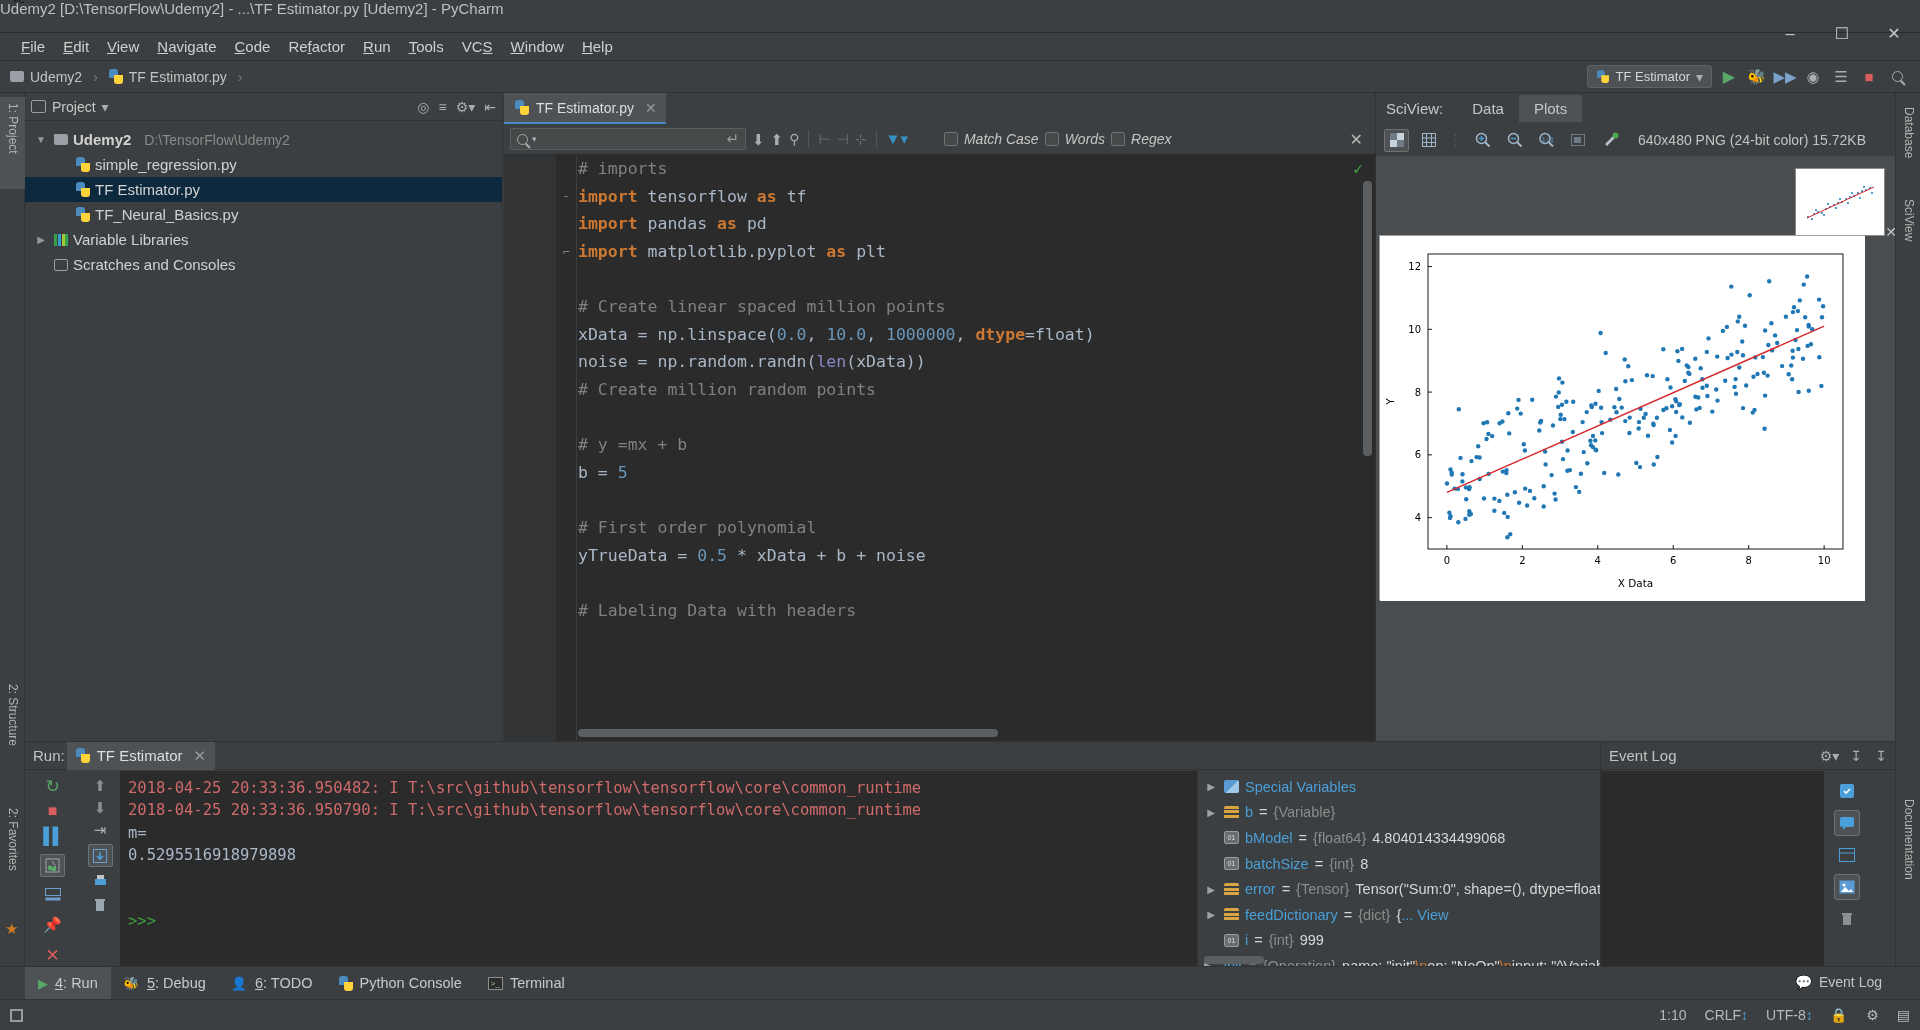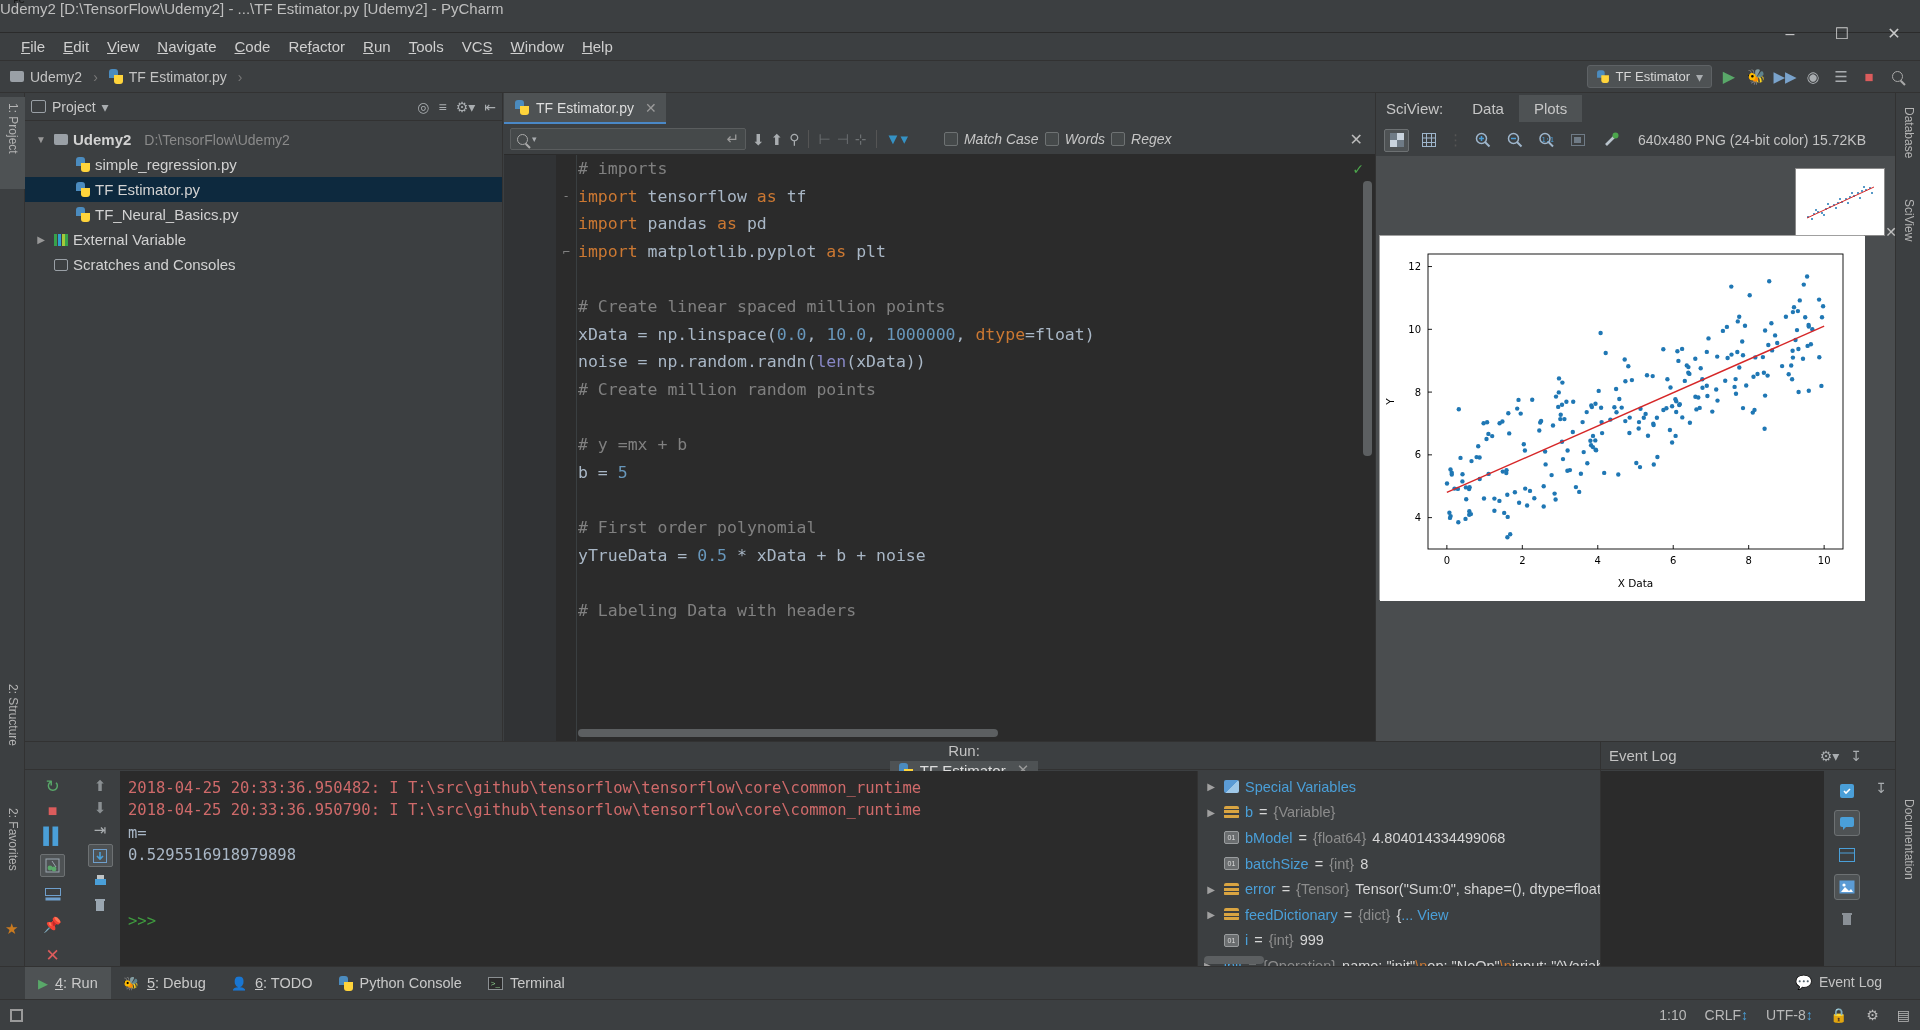--- a/index.html
+++ b/index.html
@@ -88,21 +88,21 @@
   .sep-v{ width:1px;height:18px;background:#555; margin:0 3px; }
 
   #codearea{ position:absolute; top:62px; left:0; right:0; bottom:0; background:#2b2b2b; overflow:hidden;
       font-family:"DejaVu Sans Mono","Liberation Mono",monospace; font-size:16.5px; }
   .cline{ height:27.6px; display:flex; align-items:center; white-space:pre; }
   .gut{ width:52px; text-align:right; padding-right:12px; color:#606366; font-size:15px; flex:0 0 52px;
         font-family:"DejaVu Sans Mono",monospace; }
   .fold{ width:20px; flex:0 0 20px; text-align:center; color:#808080; font-size:12px; position:relative;}
   .code{ padding-left:2px; color:#a9b7c6; }
   .cm{ color:#808080; }
-  .kw{ color:#cc7832; }
+  .kw{ color:#cc7832;font-weight:bold; }
   .num{ color:#6897bb; }
   .bi{ color:#8888c6; }
   .vline{ position:absolute; left:72px; top:0; bottom:0; width:1px; background:#3a3f41; }
   #gutterbg{ position:absolute;left:0;top:0;bottom:0;width:52px;background:#313335; }
   #okcheck{ position:absolute; right:12px; top:4px; color:#4ca64c; font-size:16px; }
   #escroll{ position:absolute; right:3px; top:26px; width:9px; height:275px; background:#5c5f61; border-radius:4px;}
   #hscroll{ position:absolute; left:74px; bottom:4px; width:420px; height:8px; background:#5c5f61; border-radius:4px;}
 
   
   #sciview{ position:absolute; right:25px; top:0; width:520px; bottom:225px; background:#3c3f41;
@@ -119,21 +119,21 @@
   #plotcard{ position:absolute; left:3px; top:79px; width:485px; height:365px; background:#ffffff;
       border:1px solid #a0a0a0; }
   #thumbwrap{ position:absolute; right:10px; top:12px; width:90px; height:68px; background:#fff;
       border:1px solid #8a8a8a; }
   #thumbclose{ position:absolute; right:-2px; top:68px; color:#c0c0c0; font-size:14px; }
 
   
   #bottom{ position:absolute; left:25px; right:25px; bottom:0; height:225px; background:#3c3f41;
       border-top:1px solid #323232; }
   #bhead{ height:28px; display:flex; align-items:center; padding-left:8px; gap:2px;
-      border-bottom:1px solid #323232;flex-direction:column; }
+      border-bottom:1px solid #323232; }
   #bhead .runlbl{ color:#c3c3c3; font-size:15px; }
   #bhead .rtab{ height:28px; display:flex;align-items:center;gap:7px;padding:0 9px; background:#4e5254;
       font-size:15px; color:#dedede;}
   #bhead .right{ margin-left:auto; display:flex; gap:12px; padding-right:8px; align-items:center;}
   #brunstrip{ position:absolute; left:0; top:29px; width:55px; bottom:0; display:flex; flex-direction:column;
       align-items:center; gap:7px; padding-top:7px; }
   #bstepstrip{ position:absolute; left:55px; top:29px; width:40px; bottom:0; display:flex; flex-direction:column;
       align-items:center; gap:7px; padding-top:7px; background:#3c3f41;}
   #console{ position:absolute; left:95px; top:29px; right:428px; bottom:0; background:#2b2b2b;
       font-family:"DejaVu Sans Mono",monospace; font-size:15.5px; padding:6px 0 0 8px; overflow:hidden;}
@@ -313,21 +313,21 @@
           <span class="">TF Estimator.py</span>
         </div>
         <div class="trow" style="padding-left: 30px;">
           <span class="tw"></span>
           <span class="pyicon"></span>
           <span class="">TF_Neural_Basics.py</span>
         </div>
         <div class="trow" style="padding-left: 8px;">
           <span class="tw">▶</span>
           <span class="libicon"></span>
-          <span class="">External Variable</span>
+          <span class="">Variable Libraries</span>
         </div>
         <div class="trow" style="padding-left: 8px;">
           <span class="tw"></span>
           <span class="sccon"></span>
           <span class="">Scratches and Consoles</span>
         </div>
       </div>
   </div>
 
   <div id="editor">

